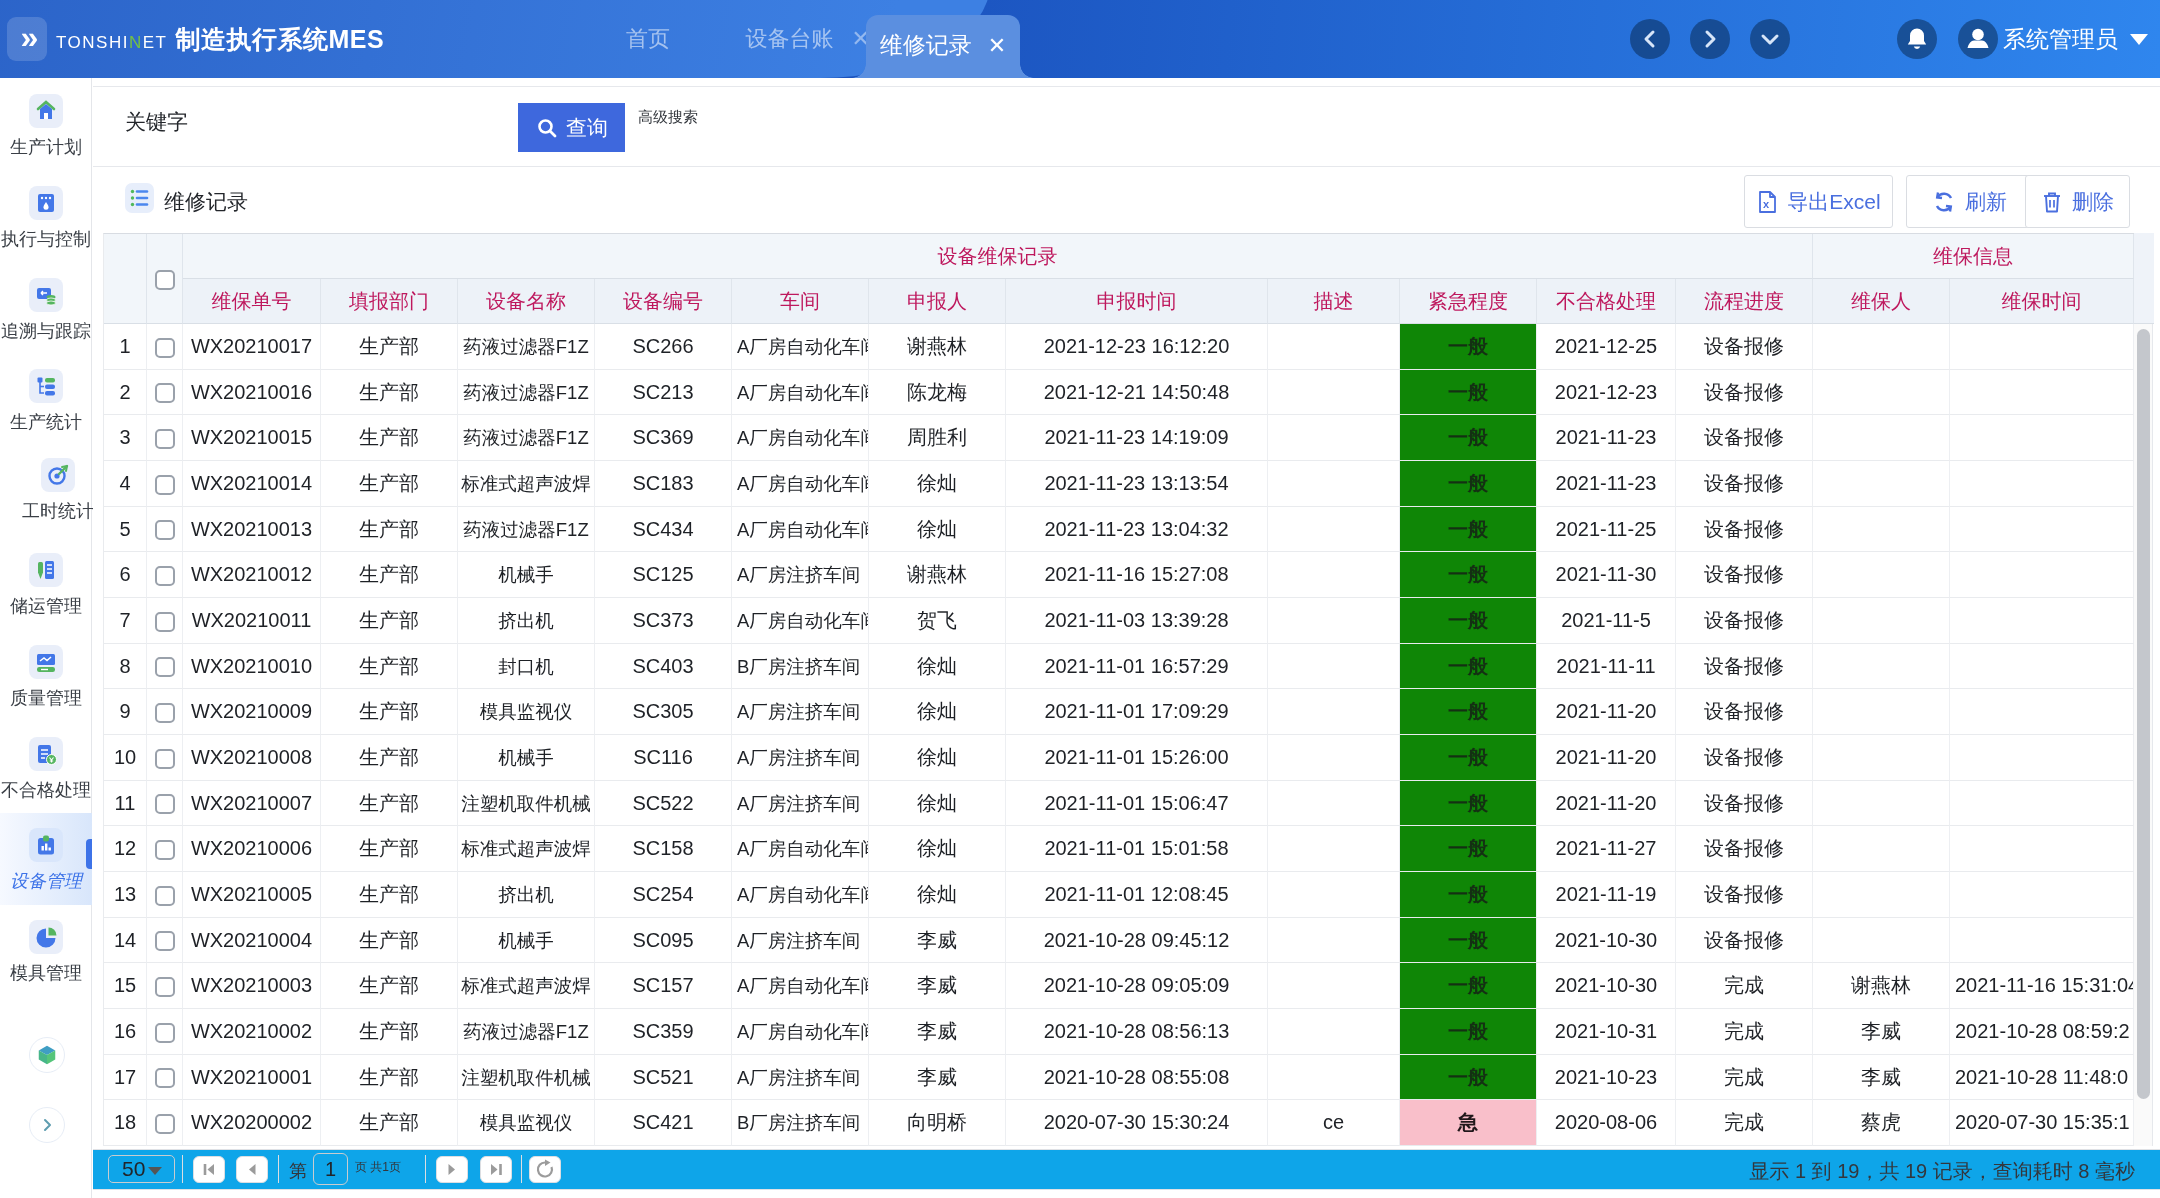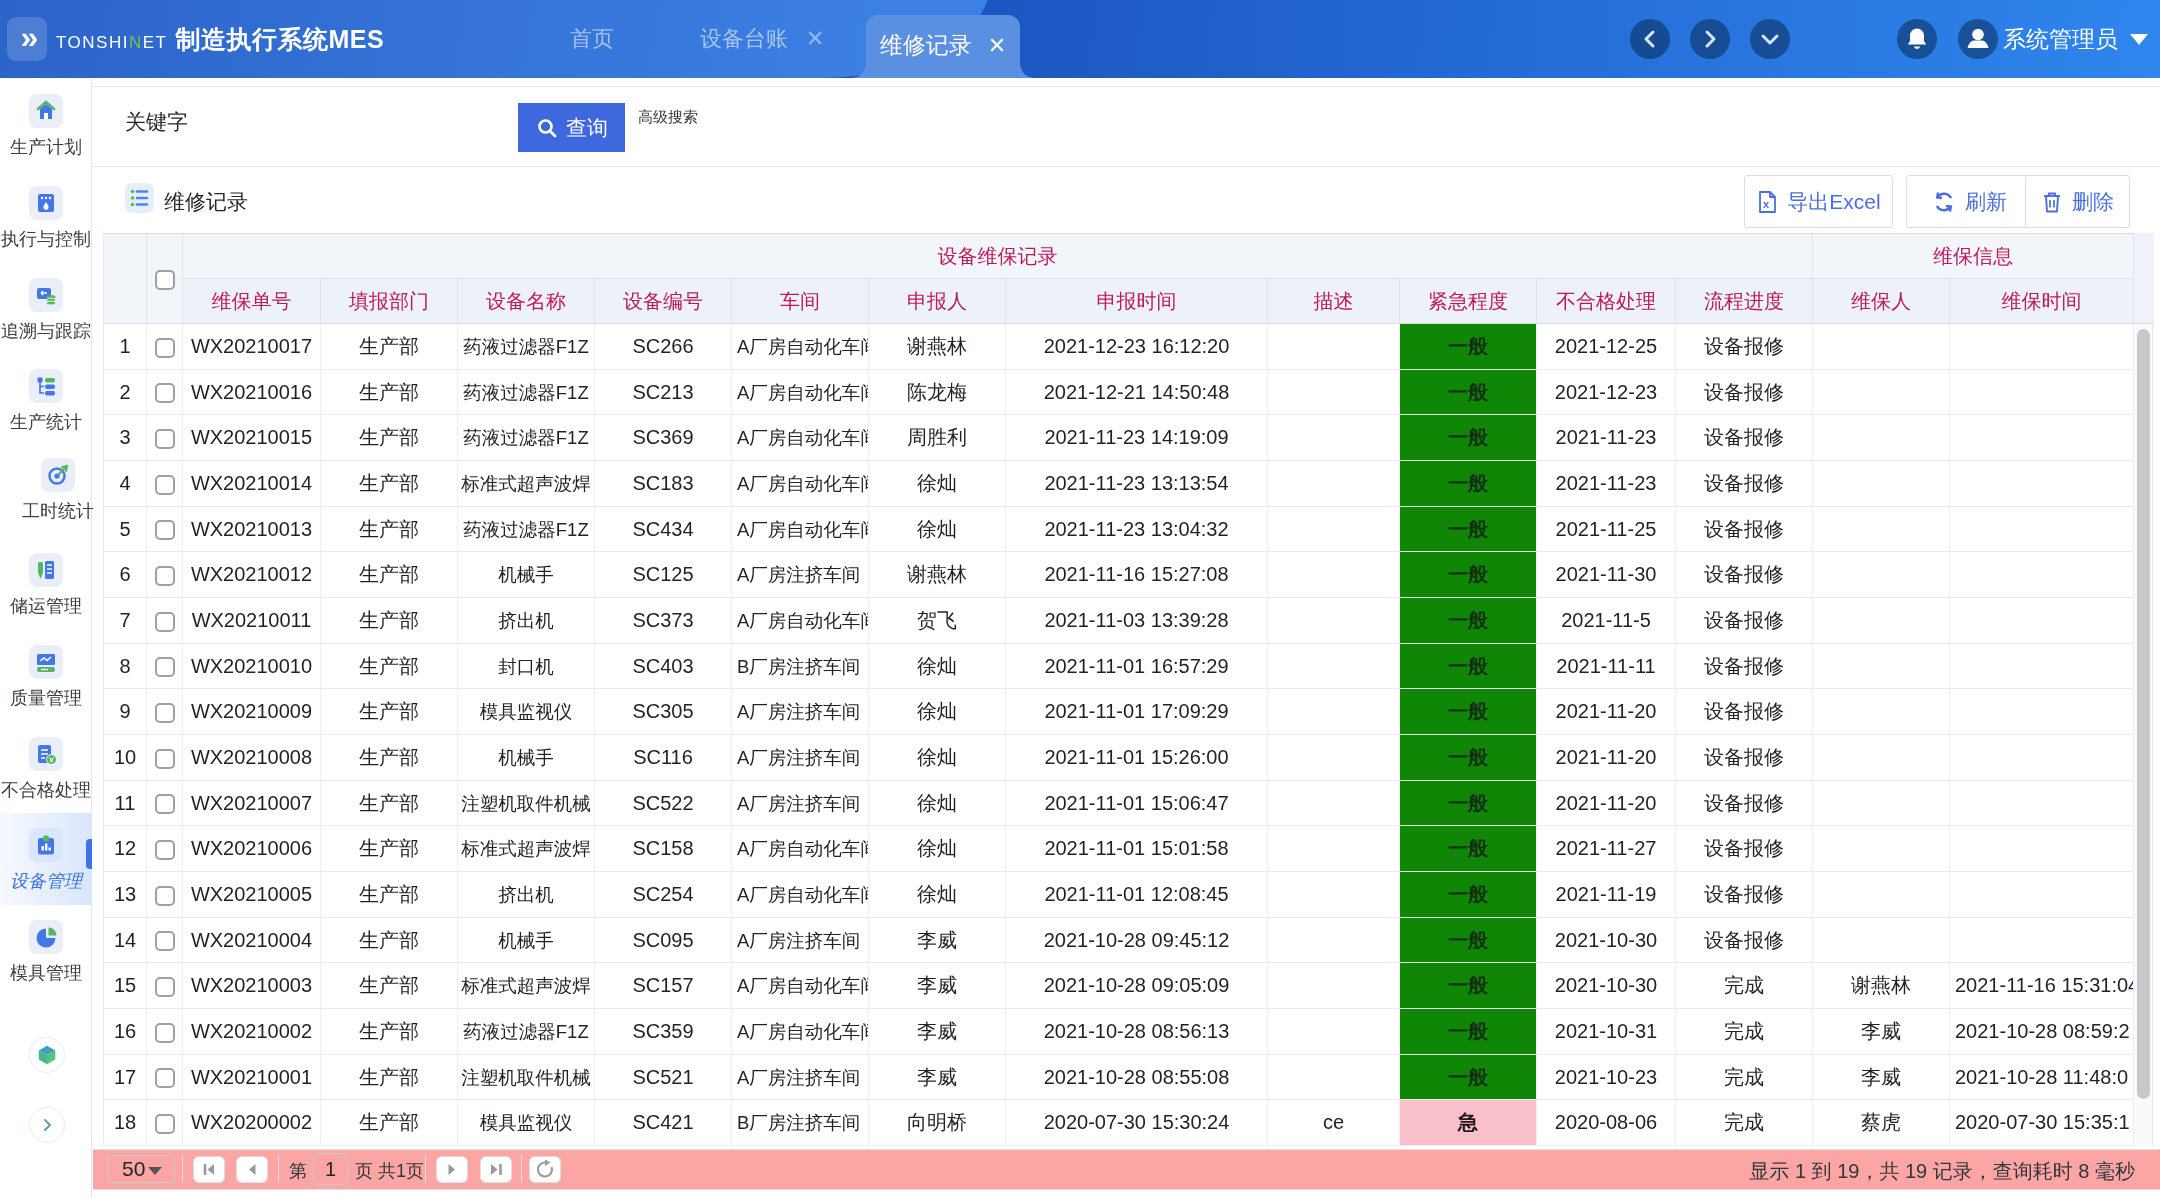--- a/index.html
+++ b/index.html
@@ -13,21 +13,21 @@
 #swoosh { position:absolute; left:-40px; top:-16px; width:1030px; height:94px;
   background:linear-gradient(100deg,#2b63c8 0%,#3d80e3 90%);
   border-bottom-right-radius:170px 94px; }
 #collapse { position:absolute; left:7px; top:17px; width:40px; height:44px;
   background:rgba(255,255,255,0.16); border-radius:9px; color:#fff;
   text-align:center; line-height:41px; font-size:32px; font-weight:bold; letter-spacing:-5px;}
 #logo { position:absolute; left:56px; top:0; height:78px; line-height:78px; color:#fff; white-space:nowrap; }
 #logoen { font-size:17px; font-weight:normal; letter-spacing:1.5px; }
 #logoen .g { color:#74c045; }
 #logocn { font-size:25px; font-weight:600; margin-left:8px; letter-spacing:0.5px; }
-.tab { position:absolute; top:0; height:100px; line-height:78px; text-align:left;
+.tab { position:absolute; top:0; height:100px; line-height:78px; text-align:right;
   color:rgba(255,255,255,0.55); font-size:22px; }
 .tab .x { font-size:22px; margin-left:18px; color:rgba(255,255,255,0.45); }
 #tabactive { position:absolute; left:866px; top:15px; width:154px; height:63px;
   background:#5b8fe0; border-radius:12px 12px 0 0; color:#fff; text-align:center;
   line-height:60px; font-size:23px; }
 #tabactive .x { color:#fff; margin-left:16px; font-size:22px;}
 #tabactive::before, #tabactive::after { content:""; position:absolute; bottom:0; width:14px; height:14px; }
 #tabactive::before { left:-14px; background:radial-gradient(circle at 0 0, transparent 13.5px, #5b8fe0 14px); }
 #tabactive::after { right:-14px; background:radial-gradient(circle at 14px 0, transparent 13.5px, #5b8fe0 14px); }
 .tcirc { position:absolute; top:19px; width:40px; height:40px; border-radius:50%;
@@ -88,33 +88,33 @@
 td.shop { font-size:18.5px; text-align:left; padding-left:5px; }
 .cb { display:inline-block; width:20px; height:20px; border:2px solid #9aa1ab;
   border-radius:5px; background:#fff; vertical-align:middle; }
 #vscroll { position:absolute; left:2031px; top:91px; width:19px; height:822px;
   background:#fafafa; border-right:1px solid #e6e8ec; }
 #vthumb { position:absolute; left:3px; top:5px; width:13px; height:770px; background:#c4c7cc; border-radius:7px; }
 #hdrspacer { position:absolute; left:2031px; top:0; width:20px; height:91px;
   background:#eff3f9; border-bottom:1px solid #d9dfe6; }
 
 
-#pager { position:absolute; left:0; top:1071px; width:2067px; height:41px; background:#fca5a5;
+#pager { position:absolute; left:0; top:1071px; width:2067px; height:41px; background:#0ea5e9;
   border-top:1px solid #dfe1e5; border-bottom:1px solid #dfe1e5; }
 .pbtn { position:absolute; top:6px; width:32px; height:27px; border:1px solid #dcdee2;
   border-radius:6px; background:#fff; display:flex; align-items:center; justify-content:center; }
 .psep { position:absolute; top:5px; width:1px; height:28px; background:#dcdee2; }
 #psize { position:absolute; left:15px; top:5px; width:67px; height:28px; border:1px solid #c9cccf;
   border-radius:5px; font-size:21px; color:#22252a; line-height:26px; padding-left:13px; }
 #psize::after { content:""; position:absolute; right:12px; top:11px; width:0; height:0;
   border-left:7px solid transparent; border-right:7px solid transparent; border-top:8px solid #555; }
 #ptext1 { position:absolute; left:196px; top:9px; font-size:18px; color:#33373d; }
 #pinput { position:absolute; left:220px; top:3px; width:35px; height:32px; border:1px solid #c9cccf;
   border-radius:6px; text-align:center; font-size:20px; color:#22252a; line-height:30px; }
-#ptext2 { position:absolute; left:262px; top:9px; font-size:18px; color:#33373d; }
+#ptext2 { position:absolute; left:262px; top:9px; font-size:12px; color:#33373d; }
 #pright { position:absolute; right:25px; top:8px; font-size:20px; color:#33373d; }
 svg { display:block; }
 </style>
 </head>
 <body>
 
 <div id="topbar">
   <div id="swoosh"></div>
   <div id="collapse">»</div>
   <div id="logo"><span id="logoen">T<span>O</span>NSHI<span class="g">N</span>ET</span><span id="logocn">制造执行系统MES</span></div>

